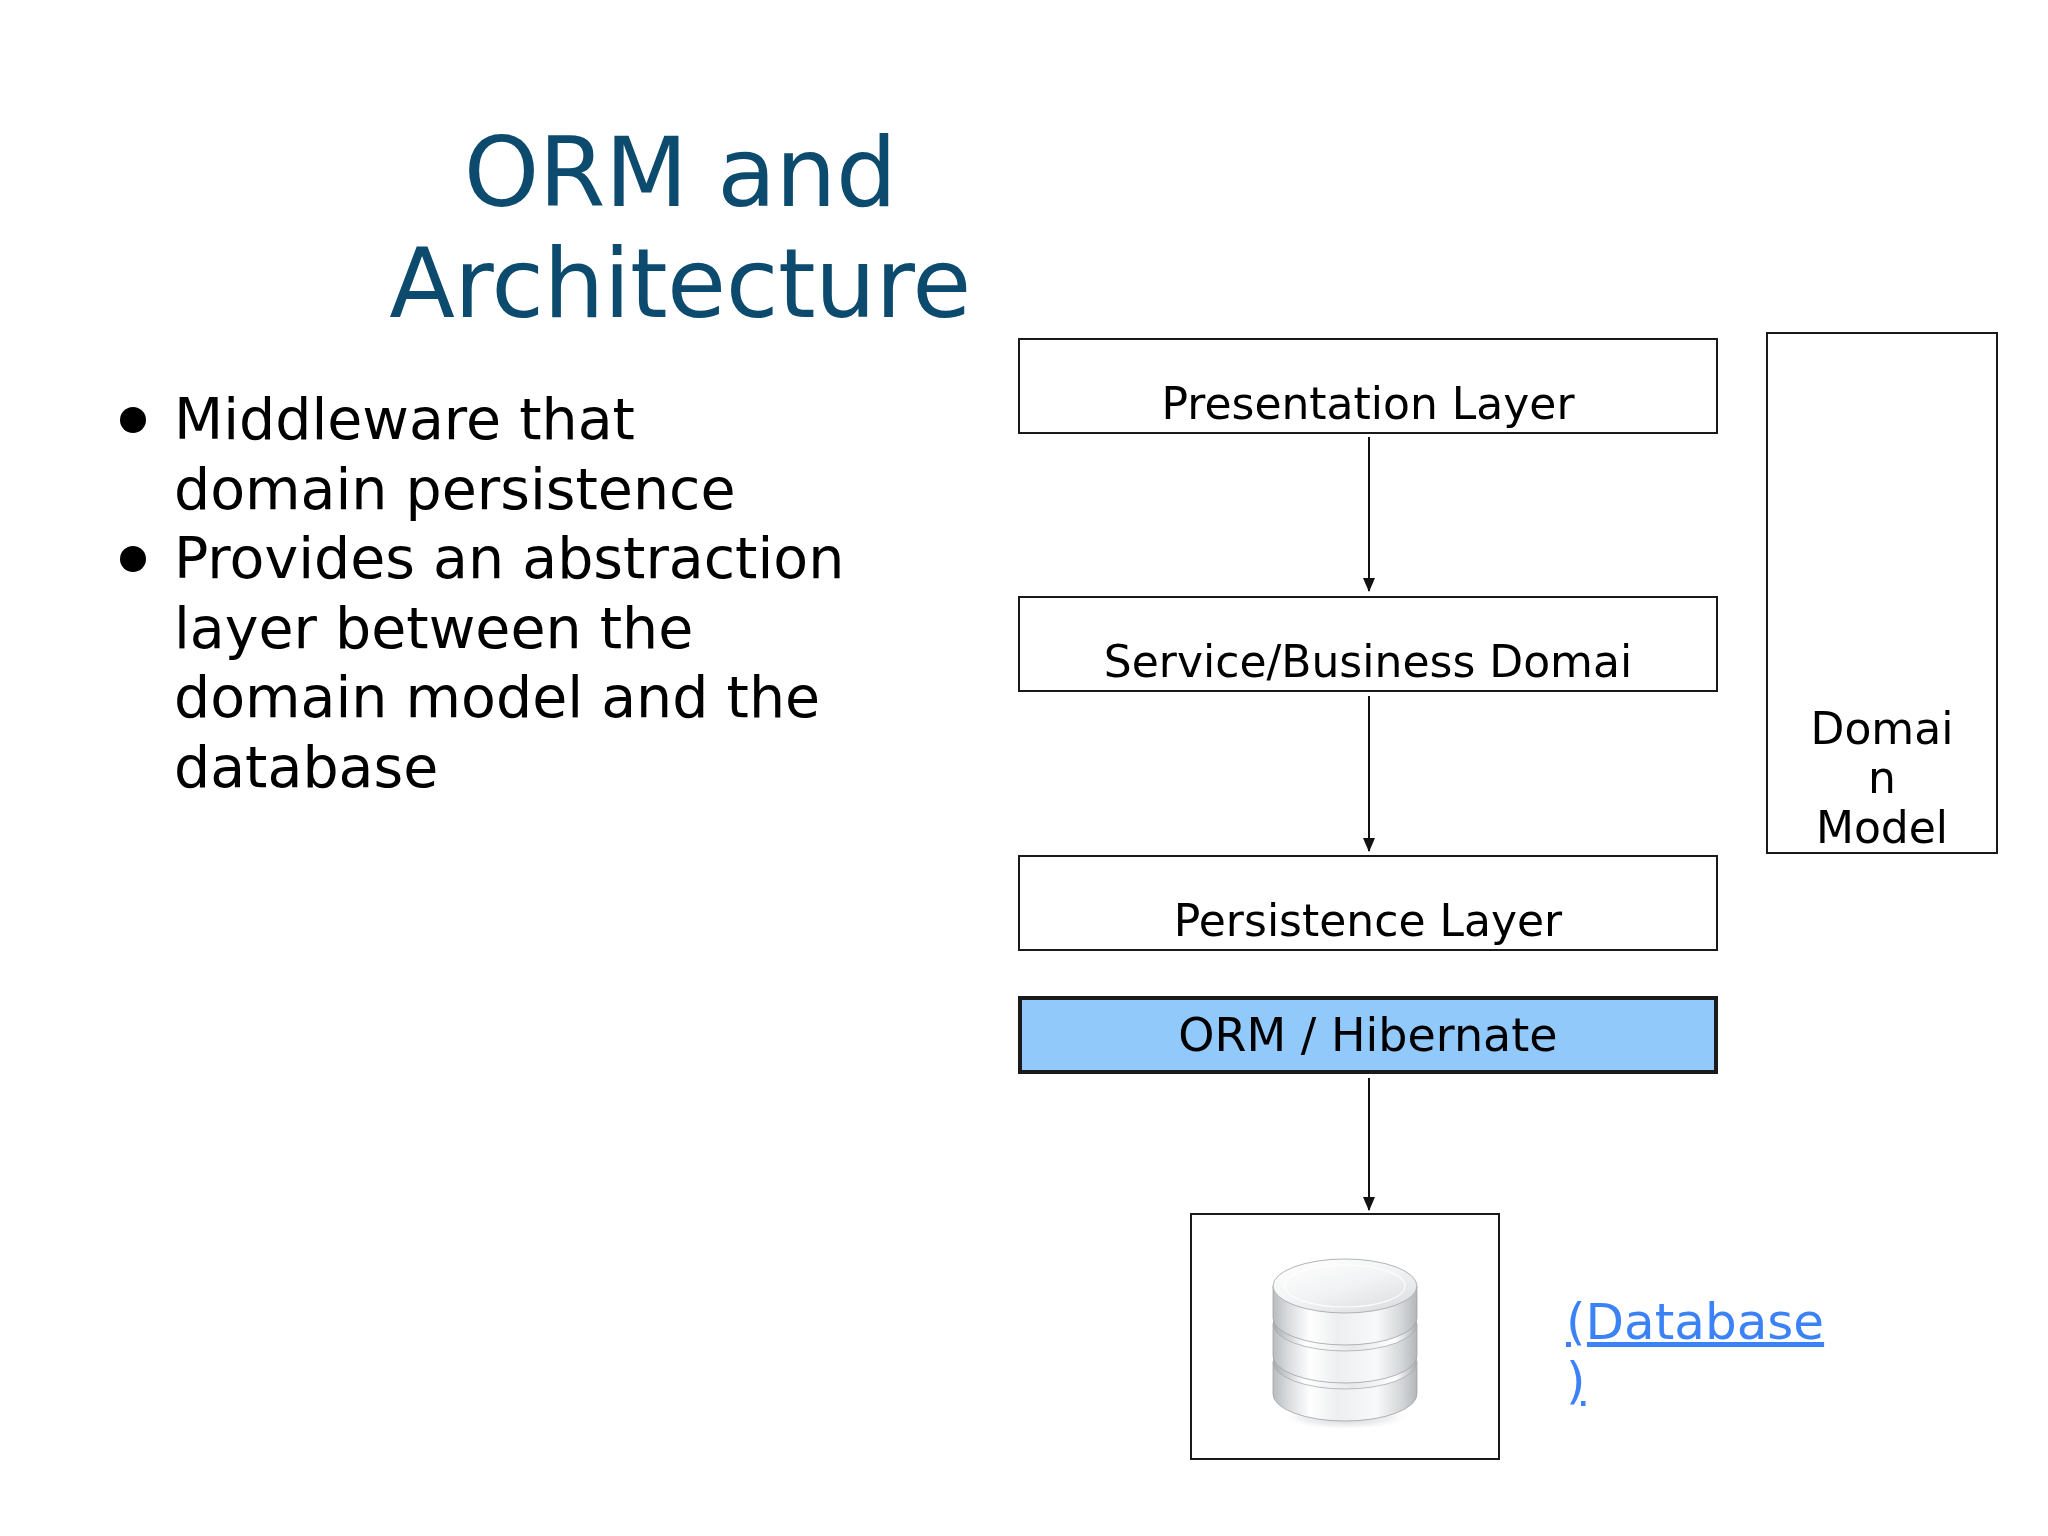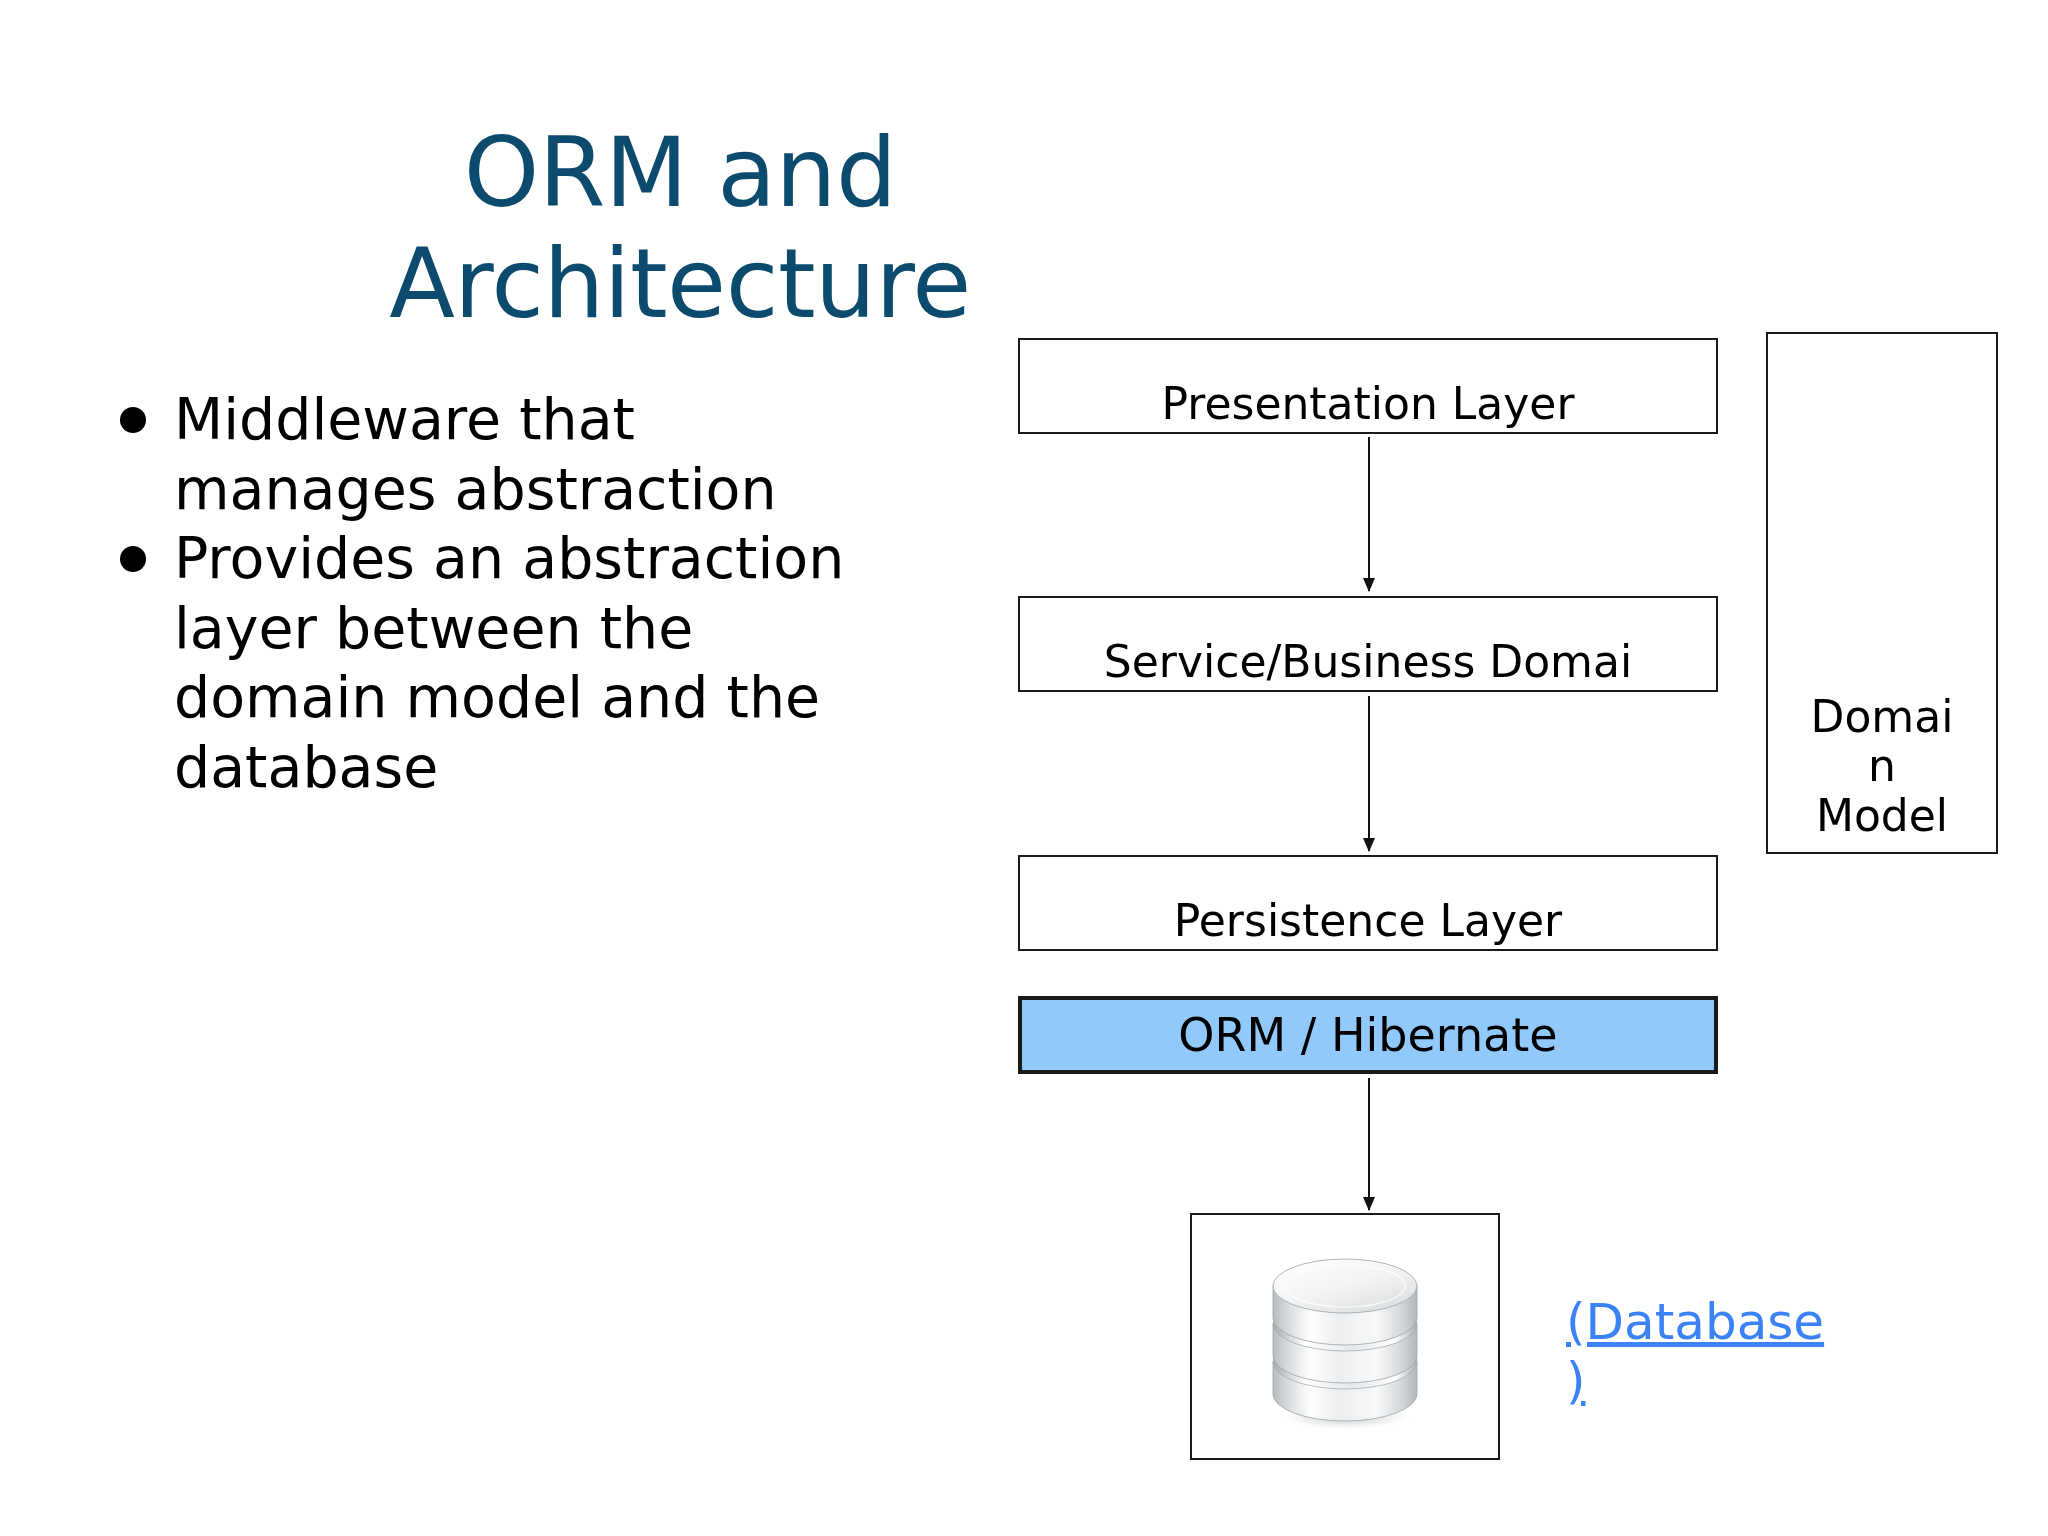--- a/index.html
+++ b/index.html
@@ -130,21 +130,21 @@
     border: 2px solid #1a1a1a;
     background: #ffffff;
     align-items: flex-end;
     justify-content: center;
   }
   #box-domain .layer-label {
     font-size: 44px;
     line-height: 1.12;
     text-align: center;
     white-space: pre-line;
-    padding-bottom: 12px;
+    padding-bottom: 0;
     width: 100%;
   }
   #box-database {
     left: 1190px;
     top: 1213px;
     width: 310px;
     height: 247px;
     border: 2px solid #1a1a1a;
     background: #ffffff;
     align-items: center;
@@ -201,21 +201,21 @@
 
 <div id="slide">
 
   <div id="slide-title">ORM and
 Architecture</div>
 
   <div id="bullets">
 
     <div class="bullet-row">
       <span class="bullet-dot"></span>
-      <span class="bullet-text">Middleware that manages abstraction</span>
+      <span class="bullet-text">Middleware that domain persistence</span>
     </div>
 
     <div class="bullet-row">
       <span class="bullet-dot"></span>
       <span class="bullet-text">Provides an abstraction  layer between the  domain model and the database</span>
     </div>
 
   </div>
 
   <div id="diagram">

